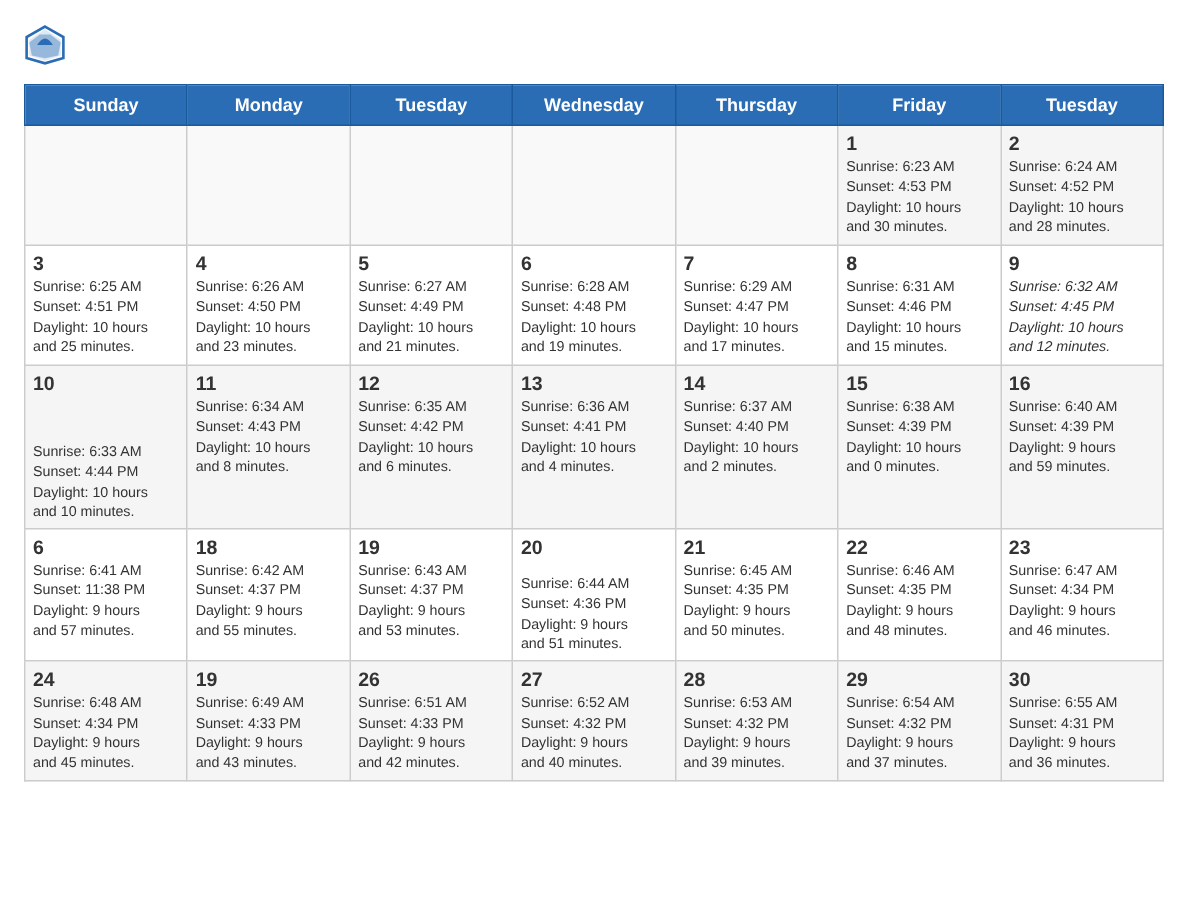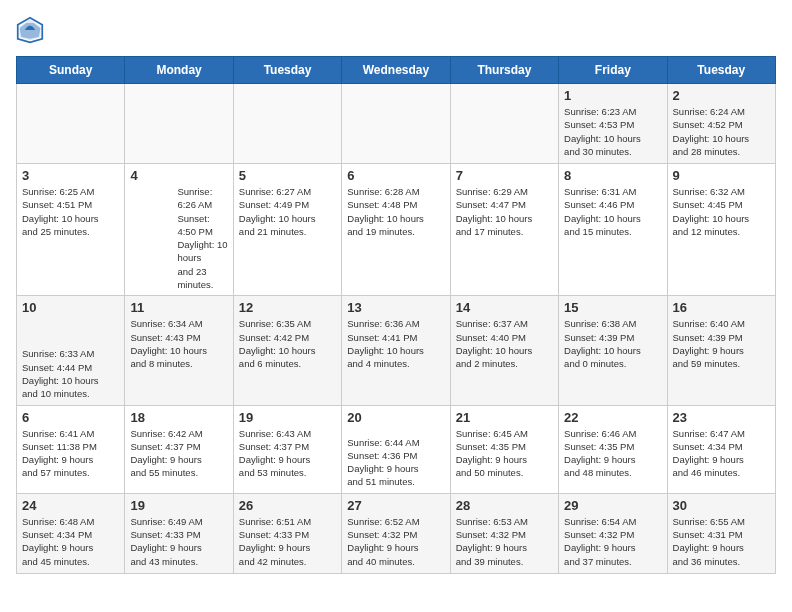--- a/index.html
+++ b/index.html
@@ -145,21 +145,21 @@
       <tr>
         <td>
           <span class="day-num">3</span>
           <div class="day-info" style="white-space: pre-line;">Sunrise: 6:25 AM
 Sunset: 4:51 PM
 Daylight: 10 hours
 and 25 minutes.</div>
         </td>
         <td>
           <span class="day-num">4</span>
-          <div class="day-info" style="white-space: pre-line; margin-left: 47px;">Sunrise: 6:26 AM
+          <div class="day-info" style="white-space: pre-line;">Sunrise: 6:26 AM
 Sunset: 4:50 PM
 Daylight: 10 hours
 and 23 minutes.</div>
         </td>
         <td>
           <span class="day-num">5</span>
           <div class="day-info" style="white-space: pre-line;">Sunrise: 6:27 AM
 Sunset: 4:49 PM
 Daylight: 10 hours
 and 21 minutes.</div>
@@ -180,21 +180,21 @@
         </td>
         <td>
           <span class="day-num">8</span>
           <div class="day-info" style="white-space: pre-line;">Sunrise: 6:31 AM
 Sunset: 4:46 PM
 Daylight: 10 hours
 and 15 minutes.</div>
         </td>
         <td>
           <span class="day-num">9</span>
-          <div class="day-info" style="white-space: pre-line;">Sunrise: 6:32 AM
+          <div class="day-info" style="white-space: pre-line; font-style: italic;">Sunrise: 6:32 AM
 Sunset: 4:45 PM
 Daylight: 10 hours
 and 12 minutes.</div>
         </td>
       </tr>
       <tr>
         <td>
           <span class="day-num">10</span>
           <div class="day-info" style="white-space: pre-line; margin-top: 32px;">Sunrise: 6:33 AM
 Sunset: 4:44 PM

